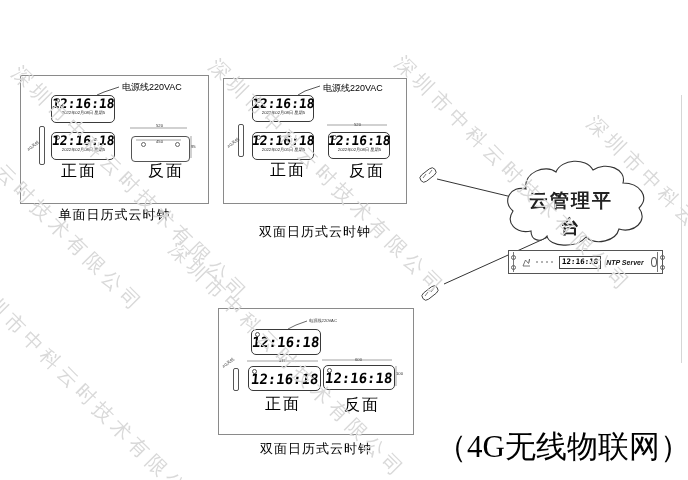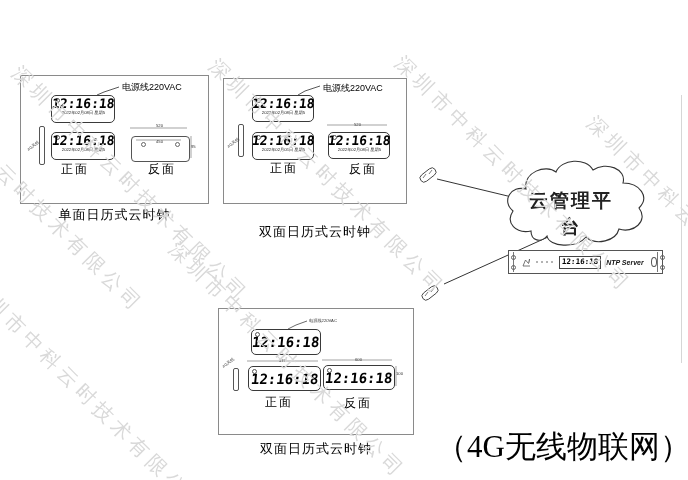--- a/index.html
+++ b/index.html
@@ -5,21 +5,21 @@
   html,body{margin:0;padding:0;background:#fff;}
   #canvas{position:relative;width:688px;height:480px;background:#fff;overflow:hidden;
           font-family:"Liberation Serif",serif;color:#111;}
   
   .wm{position:absolute;z-index:6;white-space:nowrap;color:#d9d9d9;font-size:20px;
       letter-spacing:5px;transform:rotate(45deg);transform-origin:0 0;pointer-events:none;
       font-family:"Liberation Serif",serif;}
   
   .panel{position:absolute;border:1px solid #8a8a8a;background:#fff;z-index:2;}
   .panel-title{position:absolute;width:100%;text-align:center;font-size:13px;letter-spacing:1px;color:#000;margin-top:24px;}
-  .face-label{position:absolute;font-size:12px;color:#000;letter-spacing:2px;}
+  .face-label{position:absolute;font-size:16px;color:#000;letter-spacing:2px;}
   .pwr-label{position:absolute;font-size:9px;color:#000;font-family:"Liberation Sans",sans-serif;}
   
   .clock{position:absolute;border:1.2px solid #3a3a3a;border-radius:5px;background:#fff;
          display:flex;flex-direction:column;align-items:center;justify-content:center;}
   .clock .ind{position:absolute;left:3px;top:2px;width:3px;height:3px;border:0.8px solid #555;border-radius:50%;}
   .time{font-family:"DejaVu Sans Mono",monospace;font-weight:700;color:#000;
         transform:skewX(-6deg);letter-spacing:0px;line-height:1;}
   .t13{font-size:13px;} .t14{font-size:14px;}
   .dateline{font-size:10px;transform:scale(0.42);transform-origin:center top;white-space:nowrap;
             color:#222;margin-top:1px;line-height:1;font-family:"Liberation Sans",sans-serif;}

